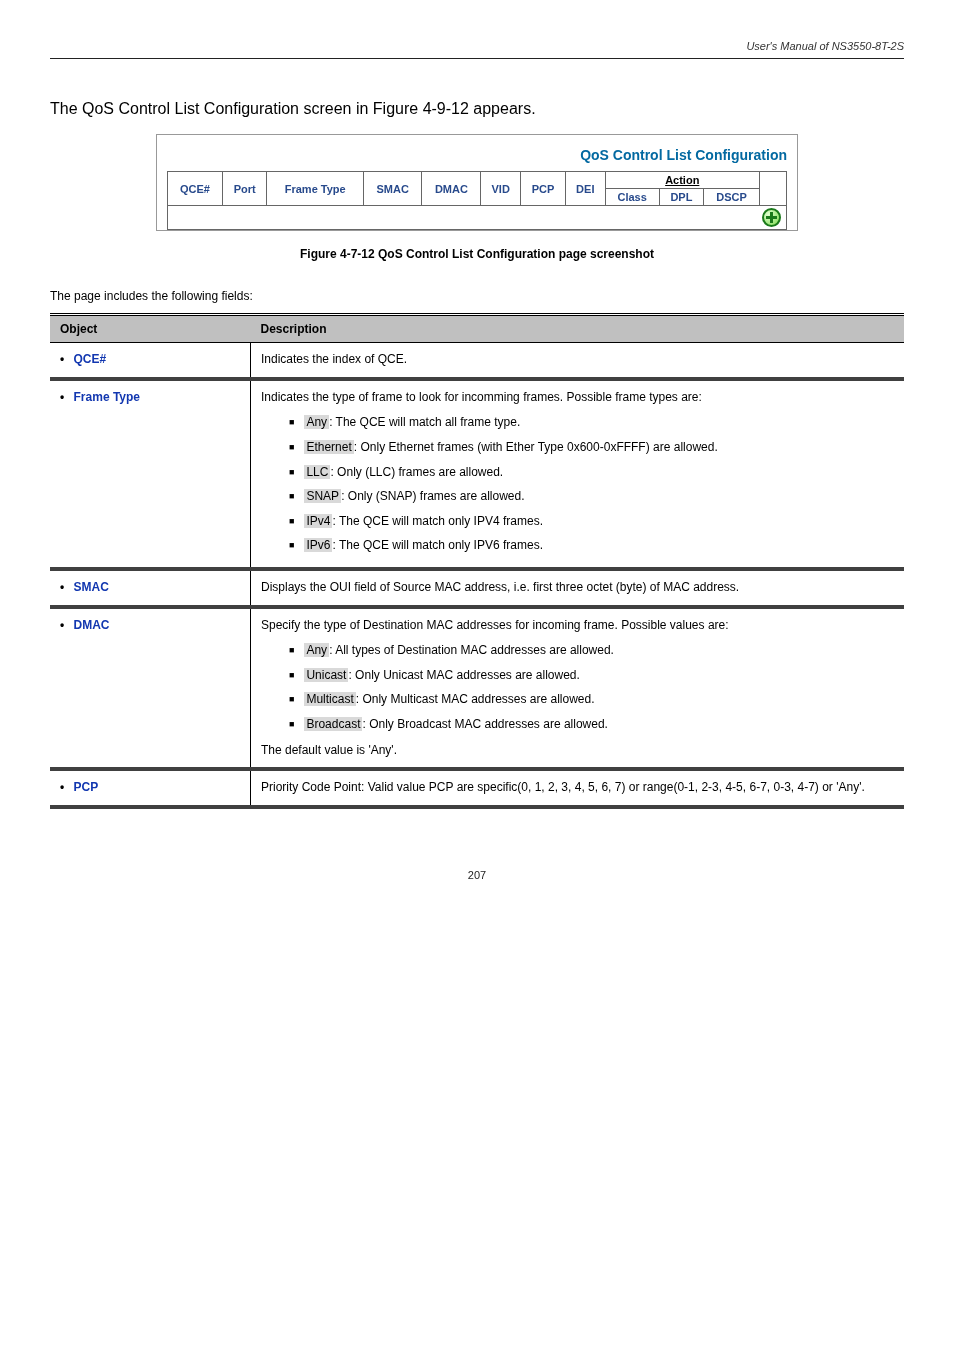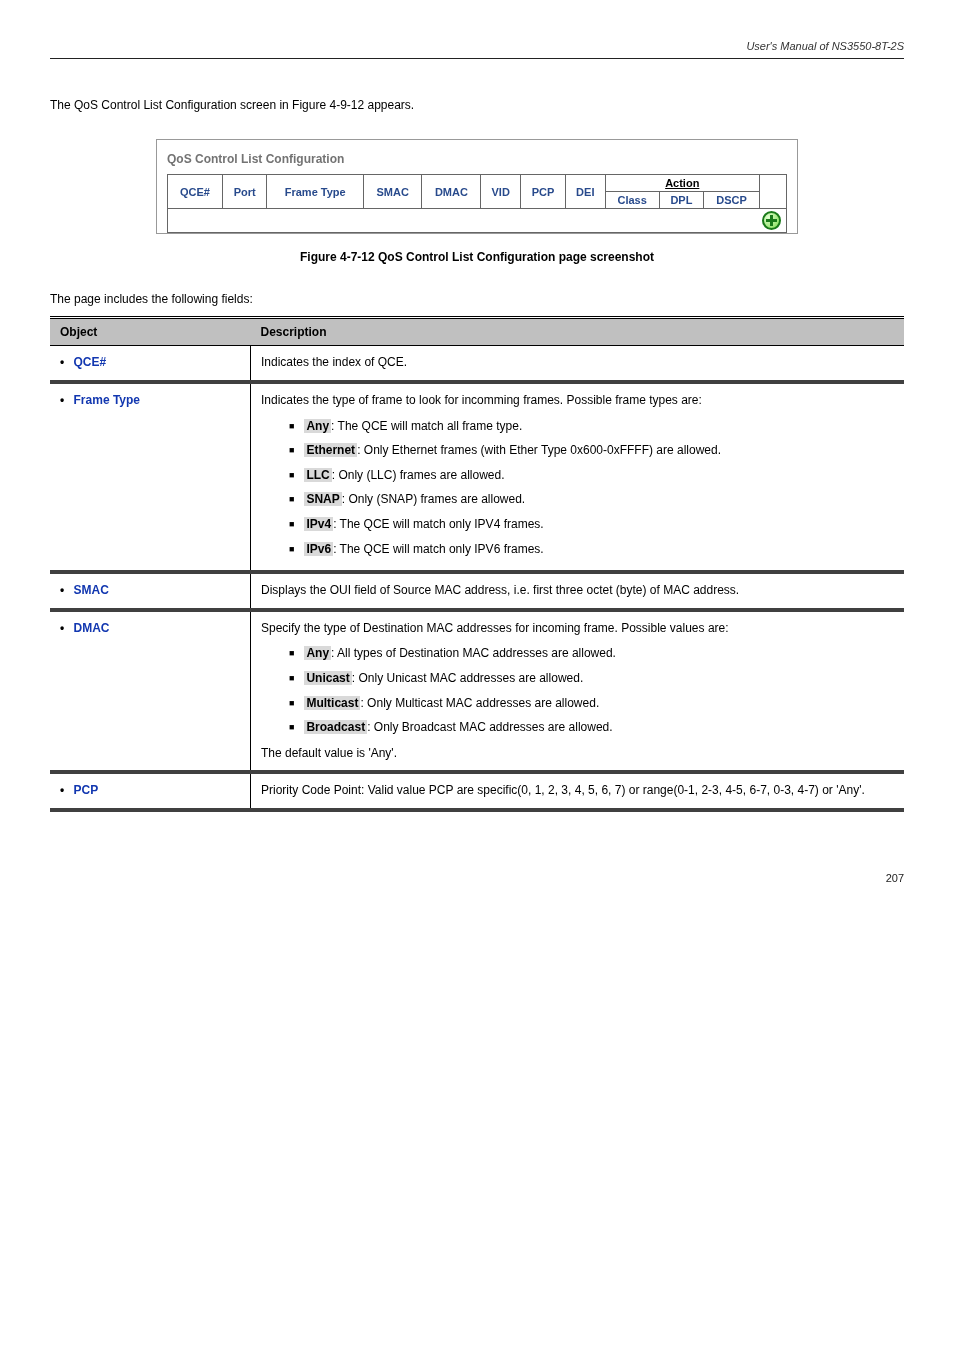--- a/index.html
+++ b/index.html
@@ -18,37 +18,37 @@
   .page-header {
     text-align: right;
     font-size: 11px;
     font-style: italic;
     color: #333;
     padding-bottom: 6px;
     border-bottom: 1px solid #222;
     margin-bottom: 36px;
   }
   .intro {
-    font-size: 12px;
+    font-size: 16px;
     color: #000;
     line-height: 1.7;
-    margin-bottom: 24px;
+    margin-bottom: 12px;
   }
   .screenshot-box {
     width: 620px;
     margin: 0 auto 16px auto;
     border: 1px solid #999;
     background: #fff;
     padding: 8px 10px 0 10px;
   }
   .sc-title {
-    text-align: left;
-    font-weight: bold;
-    font-size: 12px;
-    color: #737373;
+    text-align: right;
+    font-weight: bold;
+    font-size: 14px;
+    color: #0369a1;
     padding: 4px 0 8px 0;
   }
   .qcl-table {
     border-collapse: collapse;
     width: 100%;
     table-layout: auto;
   }
   .qcl-table th, .qcl-table td {
     border: 1px solid #666;
     font-size: 11px;
@@ -138,25 +138,25 @@
     margin: 3px 0;
   }
   .sublist li::before {
     content: "■";
     font-size: 9px;
     margin-right: 10px;
     vertical-align: 1px;
   }
   .hl {
     background: #d9d9d9;
-    font-weight: bold;
+    font-weight: normal;
     padding: 0 2px;
   }
   .page-num {
-    text-align: right;
+    text-align: center;
     font-size: 11px;
     margin-top: 60px;
     color: #222;
   }
 </style>
 </head>
 <body>
 
 <div class="page">
 

